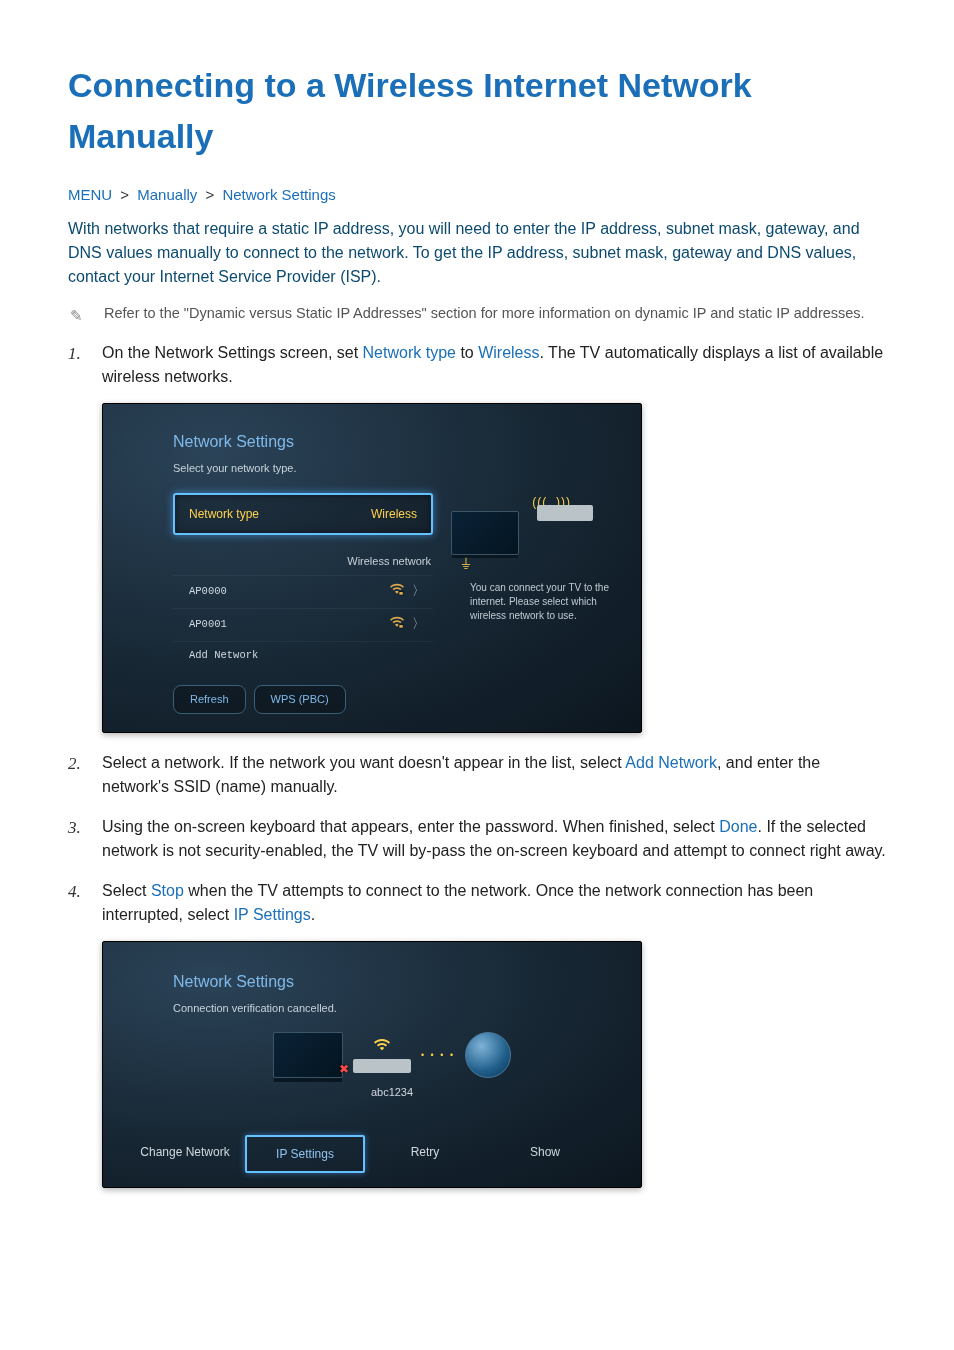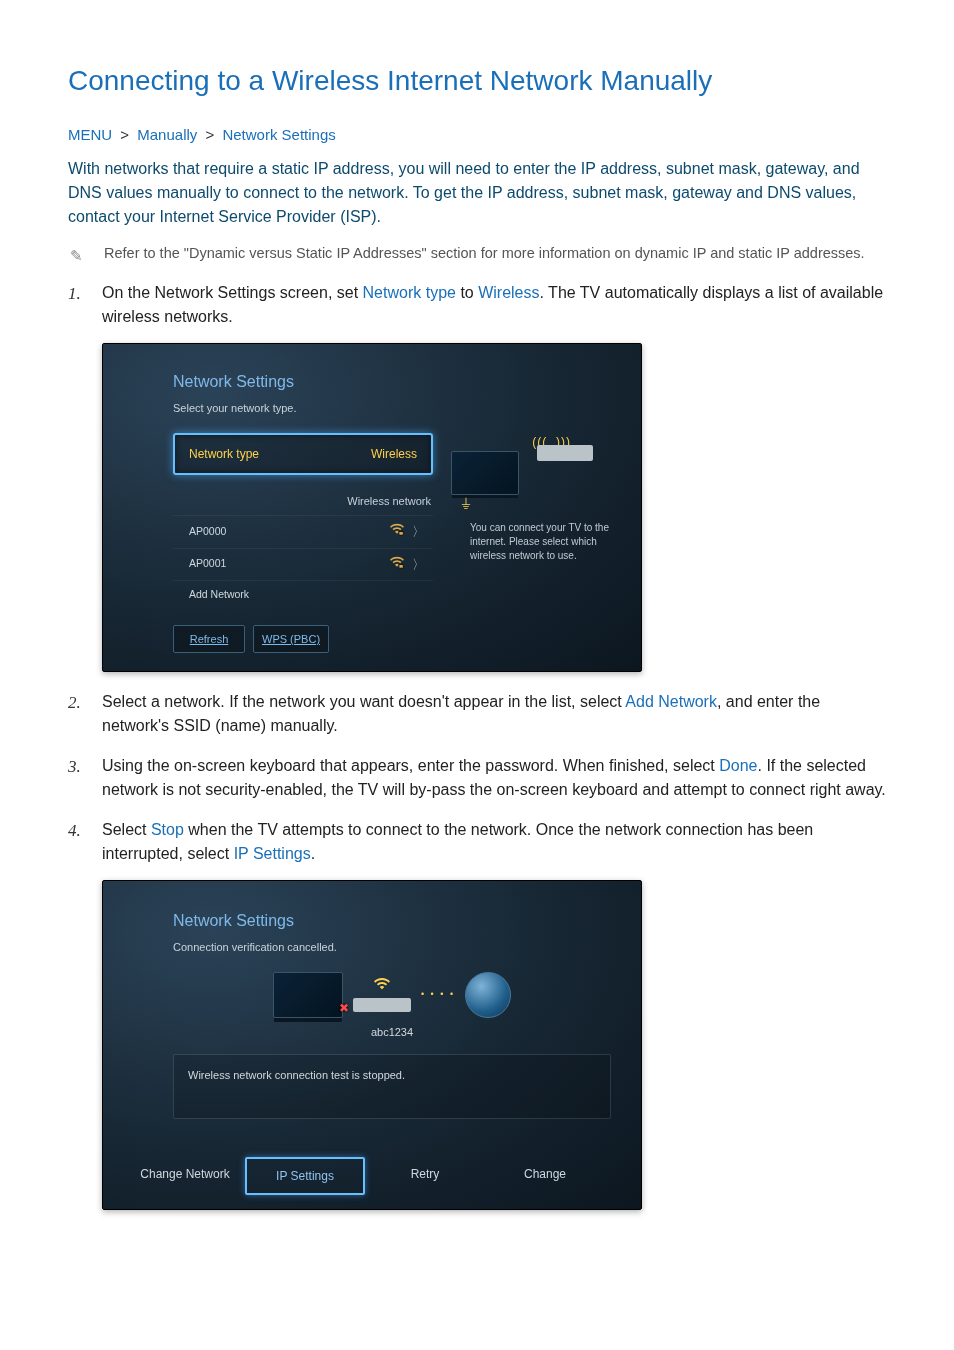--- a/index.html
+++ b/index.html
@@ -6,22 +6,22 @@
   body {
     font-family: Arial, Helvetica, sans-serif;
     background: #fff;
     color: #222;
     padding: 60px 68px 60px 68px;
     width: 954px;
     line-height: 1.5;
   }
   h1 {
     color: #1a6fb8;
-    font-size: 28px;
-    font-weight: normal;
+    font-size: 34px;
+    font-weight: bold;
     margin-bottom: 22px;
   }
   .breadcrumb {
     font-size: 15px;
     color: #1a6fb8;
     margin-bottom: 10px;
   }
   .breadcrumb .sep { color: #333; margin: 0 4px; }
   .intro {
     font-size: 16px;
@@ -180,45 +180,45 @@
     text-align: right;
   }
   .wn-item {
     display: flex;
     align-items: center;
     justify-content: space-between;
     padding: 6px 8px 6px 16px;
     font-size: 10.5px;
     color: #cfd8df;
     border-top: 1px solid rgba(255,255,255,0.05);
+    font-family: Liberation Mono, monospace;
   }
   .wn-item:first-of-type { border-top: none; }
   .wn-icons {
     display: flex;
     align-items: center;
     gap: 8px;
     color: #d8a84a;
   }
   .wn-chev { color:#aab4bc; font-size:13px; }
 
   .tv-btnrow {
     display: flex;
     gap: 8px;
     margin-top: 16px;
   }
   .tv-btn {
     border: 1px solid #3a5f78;
     background: rgba(0,0,0,0.25);
     color: #7fb9ea;
     font-size: 11px;
-    padding: 5px 8px;
-    border-radius: 2px;
+    padding: 5px 16px;
+    border-radius: 8px;
     min-width: 72px;
     text-align: center;
-    text-decoration: underline;
   }
 
   
   .panel2-inner { padding: 28px 30px 10px 70px; }
   .diag {
     display:flex; align-items:center; justify-content:center;
     gap:10px; margin: 10px 0 6px 0;
     position:relative;
   }
   .diag-tv {
@@ -402,24 +402,23 @@
             </span>
             <div class="diag-router">
               <span class="diag-x">✖</span>
             </div>
           </div>
           <span class="diag-dots-r">• • • •</span>
           <div class="diag-globe"></div>
         </div>
         <div class="diag-label">abc1234</div>
 
-        <div class="status-box">Wireless network connection test is stopped.</div>
       </div>
       <div class="btnrow2">
         <div class="btn2">Change Network</div>
         <div class="btn2 sel">IP Settings</div>
         <div class="btn2">Retry</div>
-        <div class="btn2">Change</div>
+        <div class="btn2">Show</div>
       </div>
     </div>
   </li>
 
 </ol>
 
 </body></html>

